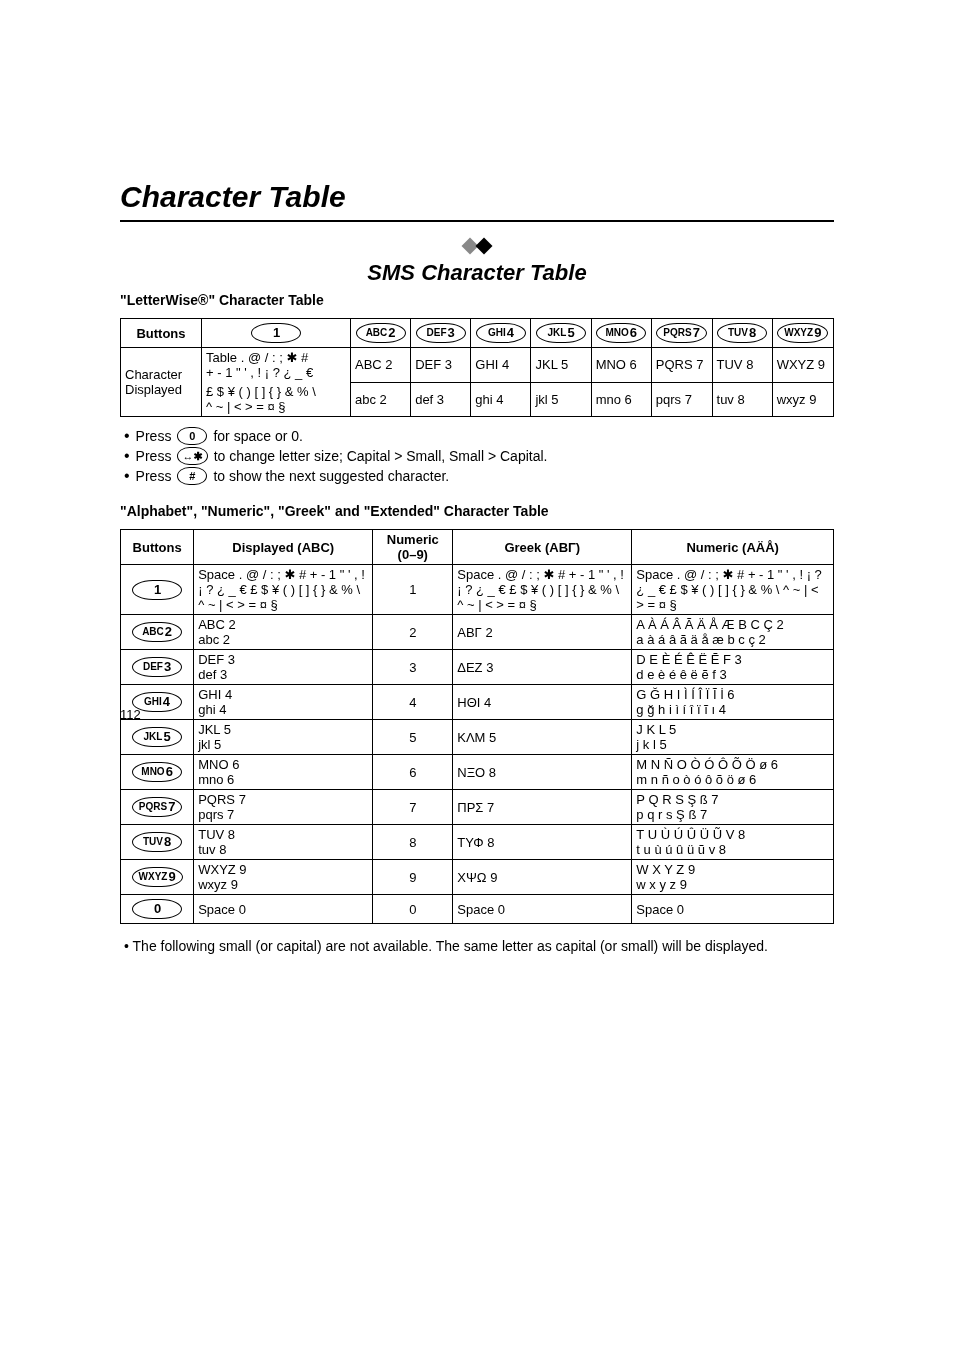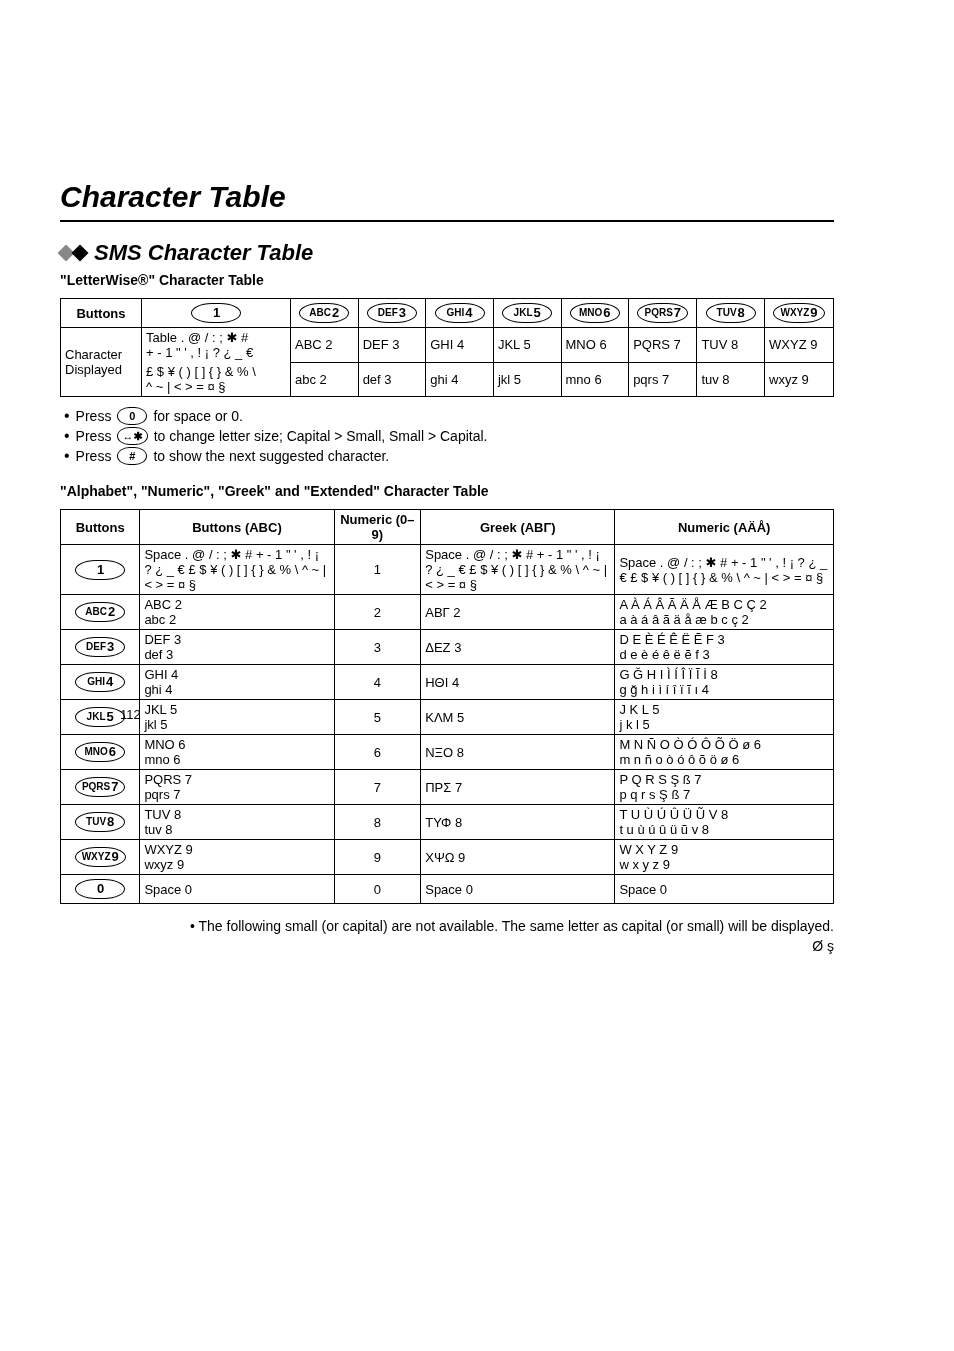--- a/index.html
+++ b/index.html
@@ -4,41 +4,42 @@
 <style>
   body {
     margin: 0;
     padding: 0;
     font-family: Arial, Helvetica, sans-serif;
     background: #fff;
     color: #000;
     width: 954px;
   }
   .page {
-    padding: 180px 120px 60px 60px;
+    padding: 180px 120px 60px 120px;
     position: relative;
   }
   h1.title {
     font-size: 30px;
     font-weight: bold;
     margin: 0 0 6px 0;
     font-style: italic;
   }
   .rule {
     border-bottom: 2px solid #000;
     margin-bottom: 18px;
   }
   h2.section {
     font-size: 22px;
     font-weight: bold;
     margin: 0 0 6px 0;
     font-style: italic;
     display: flex;
     align-items: center;
     gap: 8px;
+    flex-direction: column;
   }
   .diamond-pair {
     display: inline-flex;
     gap: 2px;
   }
   .diamond {
     width: 12px;
     height: 12px;
     transform: rotate(45deg);
   }
@@ -122,21 +123,20 @@
   .t1 th:first-child, .t1 td:first-child { width: 72px; }
   .t1-col2 { width: 140px; }
   .t2 th:first-child, .t2 td:first-child { width: 56px; text-align: center; }
   .t2 .alph { width: 150px; }
   .t2 .num { width: 62px; text-align: center; margin-top: 16px; }
   .t2 .grk { width: 150px; }
   .t2 .ext { width: 170px; }
   .foot-notes {
     margin: 14px 0 8px 4px;
     font-size: 14px;
-    text-align: right;
   }
   .foot-notes p {
     margin: 4px 0;
   }
   .foot-notes .sub {
     margin-left: 14px;
   }
   .pagenum {
     position: absolute;
     bottom: 300px;
@@ -227,21 +227,21 @@
       <span>to show the next suggested character.</span>
     </li>
   </ul>
 
   <div class="subheading">"Alphabet", "Numeric", "Greek" and "Extended" Character Table</div>
 
   <table class="t2">
     <tbody>
         <tr>
       <th>Buttons</th>
-      <th class="alph">Buttons (ABC)</th>
+      <th class="alph">Displayed (ABC)</th>
       <th class="num">Numeric (0–9)</th>
       <th class="grk">Greek (ΑΒΓ)</th>
       <th class="ext">Numeric (AÄÅ)</th>
     </tr>
     </tbody>
       <tbody id="t2-body">
         <tr>
           <td class="key-cell"><span class="btn-key">
               <span class="big">1</span>
             </span></td>
@@ -290,21 +290,21 @@
           <td class="key-cell"><span class="btn-key">GHI<span class="big">4</span></span></td>
           <td class="alph">
             <div>GHI 4</div>
             <div>ghi 4</div>
           </td>
           <td class="num center">4</td>
           <td class="grk">
             <div>ΗΘΙ 4</div>
           </td>
           <td class="ext">
-            <div>G Ğ H I Ì Í Î Ï Ĩ İ 8</div>
+            <div>G Ğ H I Ì Í Î Ï Ĩ İ 6</div>
             <div>g ğ h i ì í î ï ĩ ı 4</div>
           </td>
         </tr>
         <tr>
           <td class="key-cell"><span class="btn-key">JKL<span class="big">5</span></span></td>
           <td class="alph">
             <div>JKL 5</div>
             <div>jkl 5</div>
           </td>
           <td class="num center">5</td>
@@ -389,17 +389,16 @@
           </td>
           <td class="ext">
             <div>Space 0</div>
           </td>
         </tr>
       </tbody>
   </table>
 
   <div class="foot-notes">
     <p>• <span>The following small (or capital) are not available. The same letter as capital (or small) will be displayed.</span></p>
-    <p class="sub">Ø ş</p>
   </div>
 
   <div class="pagenum">112</div>
 </div>
 
 </body></html>

